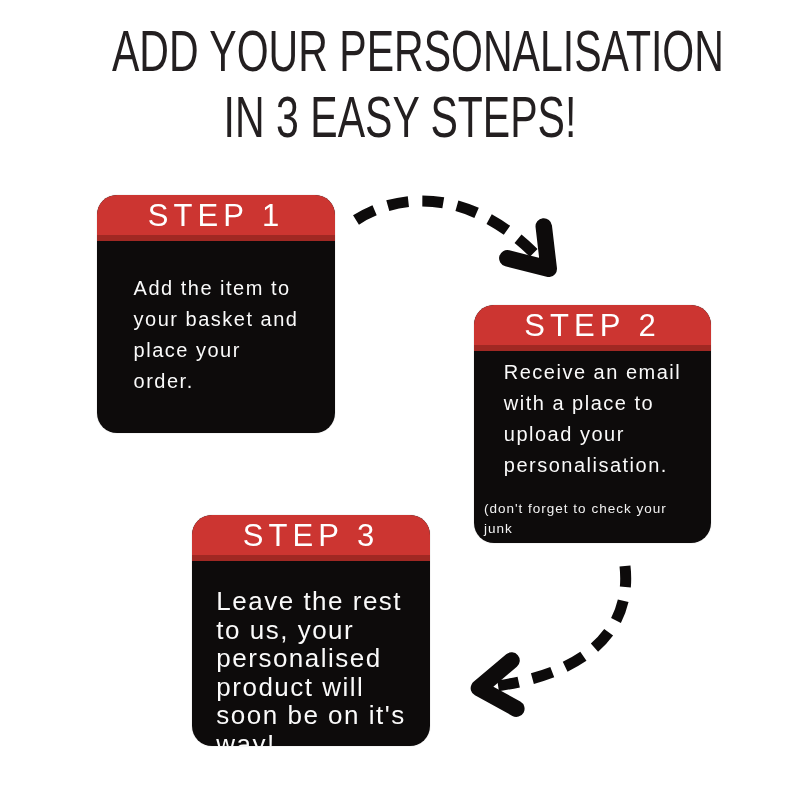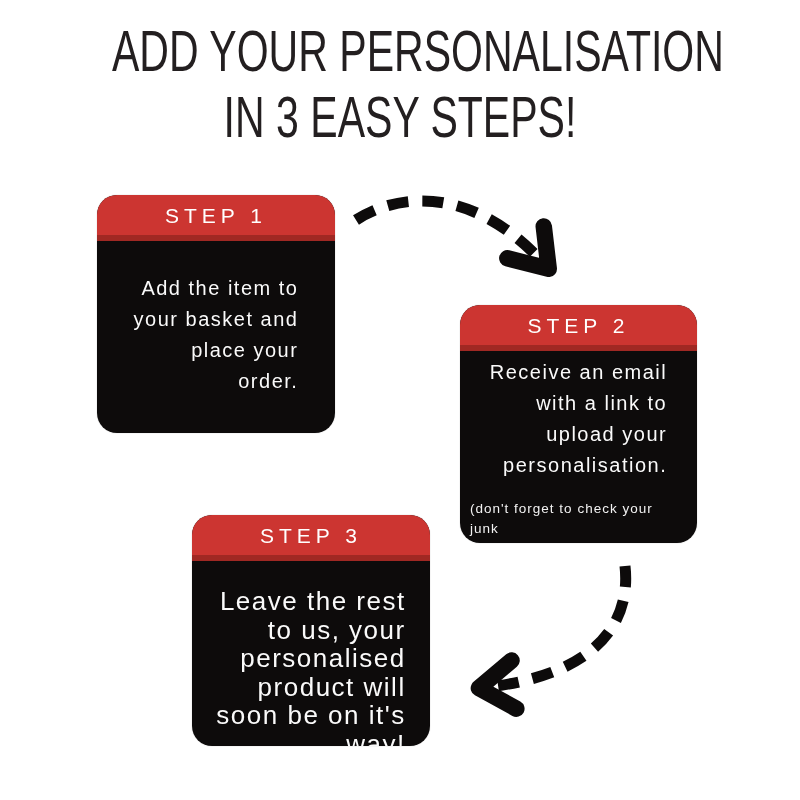--- a/index.html
+++ b/index.html
@@ -54,21 +54,21 @@
   }
   .card-header .label {
     position: absolute;
     top: 0;
     left: 0;
     right: 0;
     height: 56px;
     line-height: 42px;
     text-align: center;
     color: #ffffff;
-    font-size: 21px;
+    font-size: 31px;
     letter-spacing: 5px;
     font-weight: 400;
   }
   .card-header .strip {
     position: absolute;
     bottom: 0;
     left: 0;
     right: 0;
     height: 6px;
     background: #a02823;
@@ -77,38 +77,38 @@
     flex: 1 1 auto;
     display: flex;
     flex-direction: column;
     align-items: center;
     justify-content: center;
     padding: 6px 10px 10px 10px;
     color: #ffffff;
   }
   .card-body .body-text {
     margin: 0;
-    text-align: right;
+    text-align: left;
     white-space: pre-line;
     font-size: 20px;
     line-height: 31px;
     letter-spacing: 1.5px;
     color: #fafafa;
   }
   .card-body .note-text {
     margin: 18px 12px 0 0;
     white-space: pre-line;
     font-size: 13.5px;
     line-height: 20px;
     letter-spacing: 1px;
     color: #f2f2f2;
   }
 
   #card-step1 { left: 97px;  top: 195px; width: 238px; height: 238px; }
-  #card-step2 { left: 460px; top: 305px; width: 237px; height: 238px; }
+  #card-step2 { left: 474px; top: 305px; width: 237px; height: 238px; }
   #card-step3 { left: 192px; top: 515px; width: 238px; height: 231px; gap: 20px; }
 
   #card-step3 .card-body .body-text {
     font-size: 26px;
     line-height: 28.5px;
   }
 
   
   .arrow-svg {
     position: absolute;
@@ -142,21 +142,21 @@
     </div>
   </div>
 
   <div class="card" id="card-step2">
     <div class="card-header">
       <div class="label">STEP 2</div>
       <div class="strip"></div>
     </div>
     <div class="card-body">
       <p class="body-text">Receive an email
-with a link to
+with a place to
 upload your
 personalisation.</p>
       <p class="note-text">(don't forget to check your junk
 folder)</p>
     </div>
   </div>
 
   <div class="card" id="card-step3">
     <div class="card-header">
       <div class="label">STEP 3</div>

